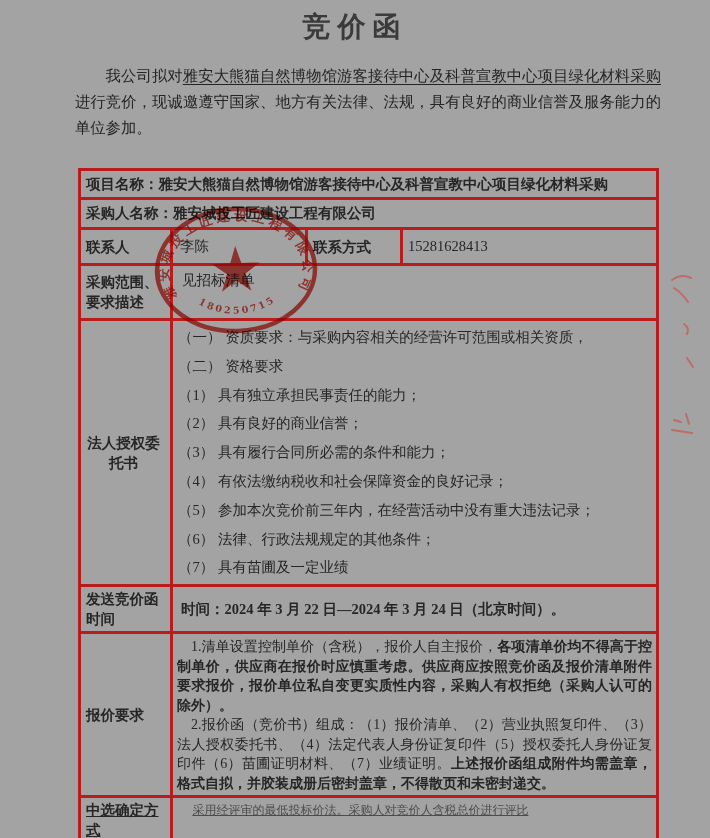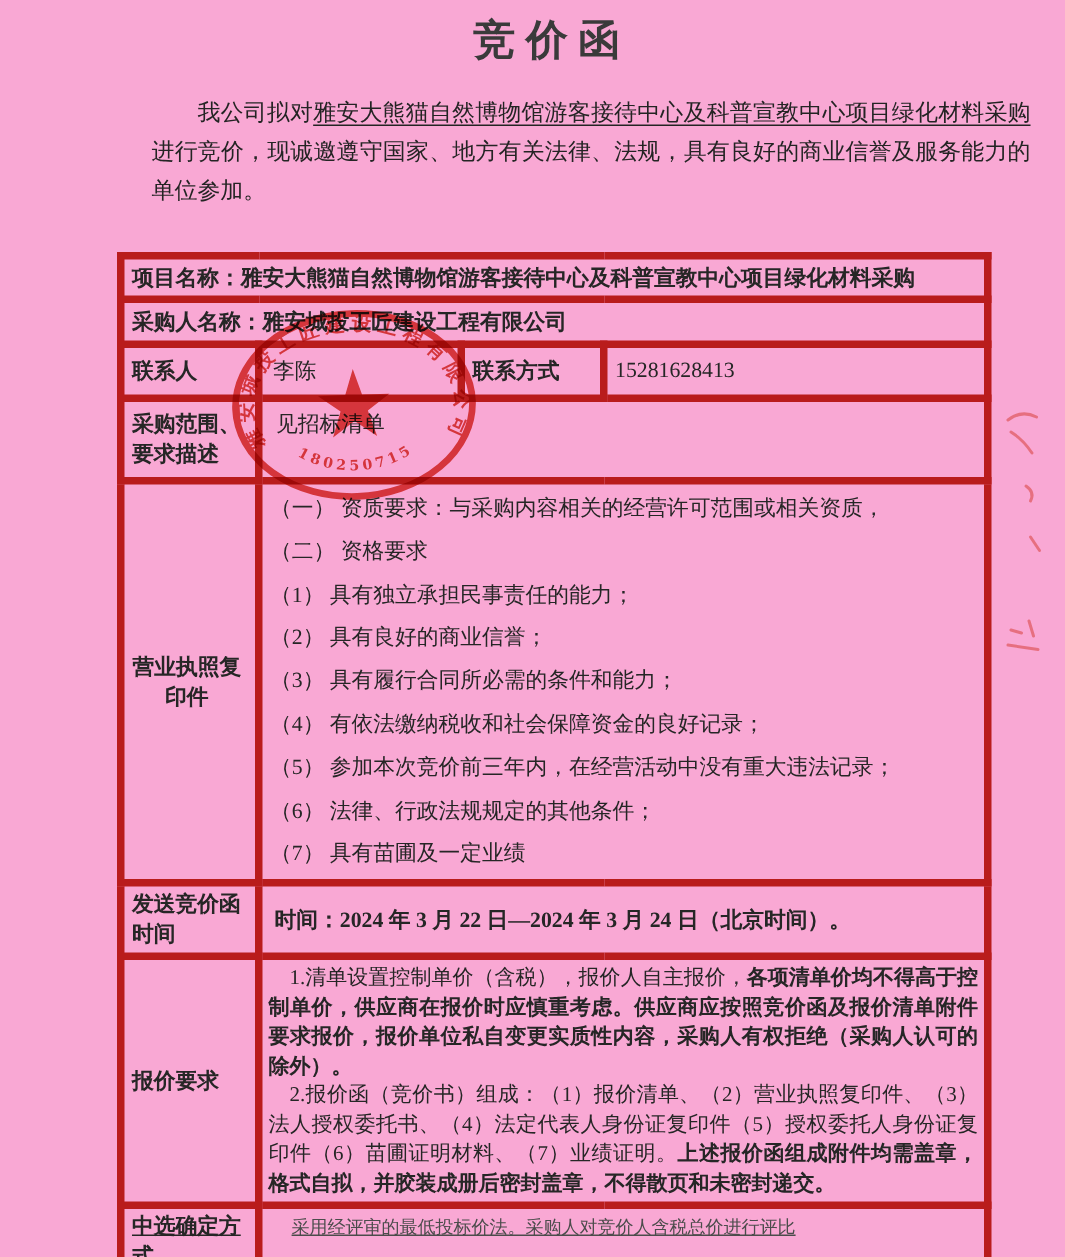--- a/index.html
+++ b/index.html
@@ -1,25 +1,24 @@
 <!DOCTYPE html>
 <html><head>
 <meta charset="utf-8">
 <style>
   * { margin:0; padding:0; box-sizing:border-box; }
   html,body { background:#e8e8e8; }
   .page {
     position:relative;
     width:710px; height:838px;
-    background:#f9a8d4;
+    background:#a3a3a3;
     font-family:"Liberation Serif","DejaVu Serif",serif;
     color:#2b2b2b;
     overflow:hidden;
     margin:0 auto;
-    padding-left:26px;
   }
   .doc-title {
     padding-top:8px;
     text-align:center;
     font-size:28px;
     font-weight:700;
     letter-spacing:7px;
     color:#3a3a3a;
   }
   .intro {
@@ -36,21 +35,21 @@
   table.bid-table {
     position:absolute;
     left:78px; top:168px;
     width:578px;
     border-collapse:collapse;
     table-layout:fixed;
     font-size:14.5px;
     color:#262626;
   }
   table.bid-table td {
-    border:5px solid #b91c1c;
+    border:3px solid #b91c1c;
     vertical-align:middle;
     padding:2px 5px;
     overflow:hidden;
   }
   td.lbl { font-weight:700; padding:2px 1px 2px 5px; line-height:20px; }
   td.lbl.ctr { text-align:center; padding-left:1px; }
   .b { font-weight:700; }
   .vtop { vertical-align:top !important; }
   .faded { color:#4c4c4c; }
 
@@ -129,21 +128,21 @@
       <td class="lbl">联系方式</td>
       <td>15281628413</td>
     </tr>
 
     <tr class="row-4">
       <td class="lbl">采购范围、要求描述</td>
       <td colspan="3" class="vtop" style="padding-top:5px;padding-left:9px;">见招标清单</td>
     </tr>
 
     <tr class="row-5">
-      <td class="lbl ctr">营业执照复印件</td>
+      <td class="lbl ctr">法人授权委托书</td>
       <td colspan="3" class="vtop qual-list">
         <div>（一） 资质要求：与采购内容相关的经营许可范围或相关资质，</div>
         <div>（二） 资格要求</div>
         <div>（1） 具有独立承担民事责任的能力；</div>
         <div>（2） 具有良好的商业信誉；</div>
         <div>（3） 具有履行合同所必需的条件和能力；</div>
         <div>（4） 有依法缴纳税收和社会保障资金的良好记录；</div>
         <div>（5） 参加本次竞价前三年内，在经营活动中没有重大违法记录；</div>
         <div>（6） 法律、行政法规规定的其他条件；</div>
         <div>（7） 具有苗圃及一定业绩</div>

